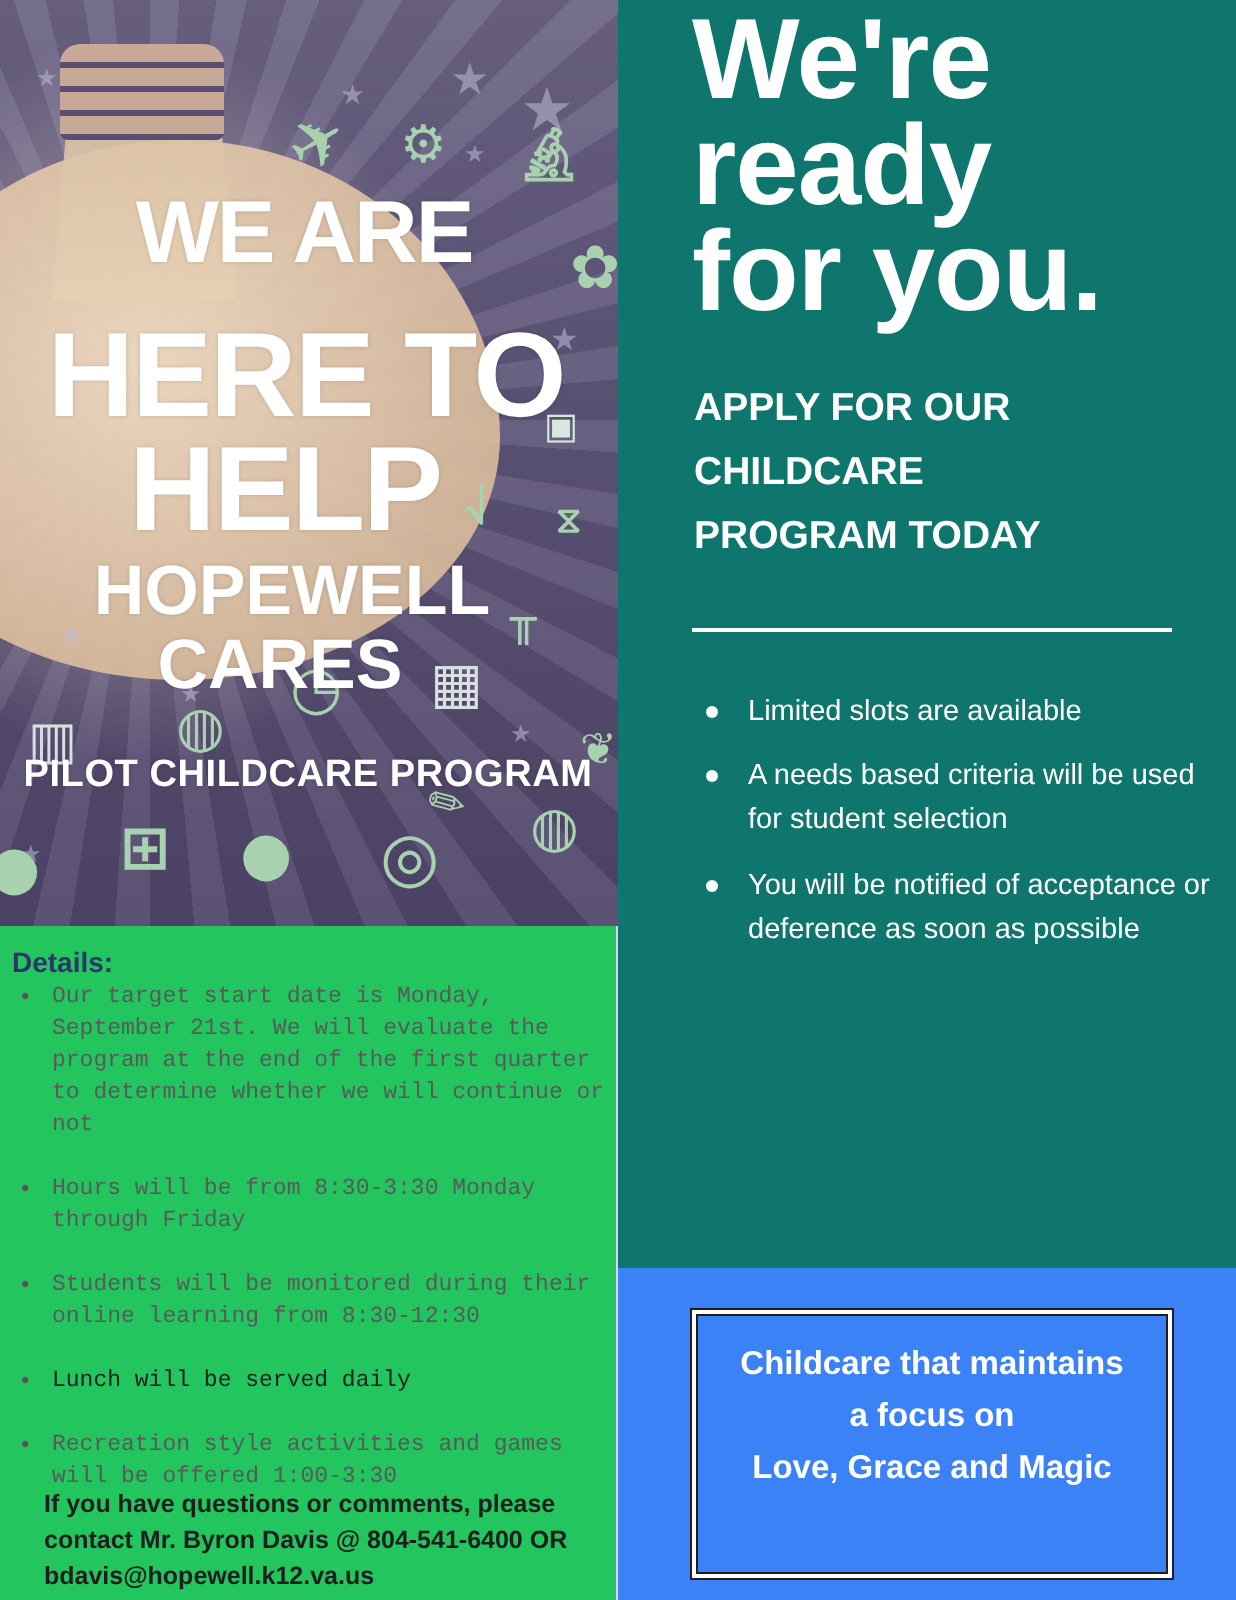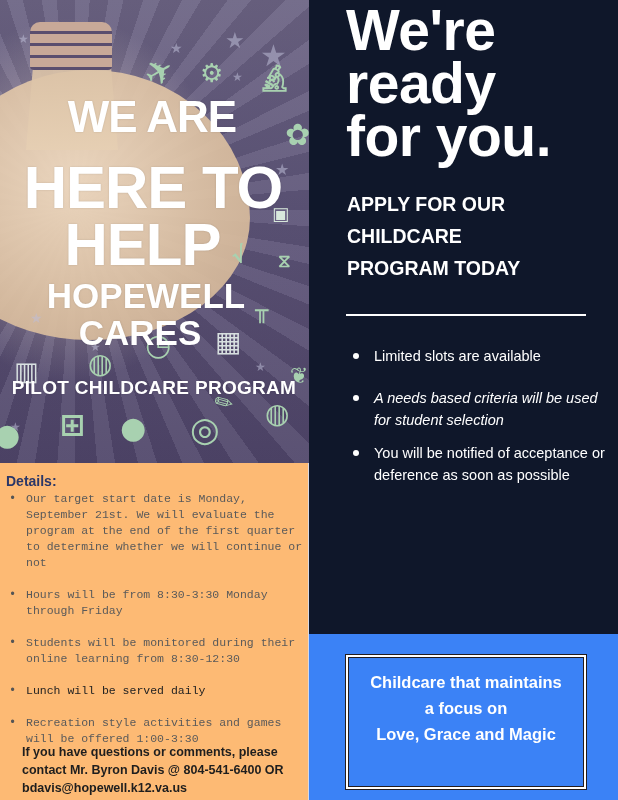--- a/index.html
+++ b/index.html
@@ -47,21 +47,21 @@
     .t1 { top: 92px; font-size: 44px; left: 12px; width: 280px; }
     .t2 { top: 153px; font-size: 60px; left: 8px; width: 290px; text-align: center; }
     .t3 { top: 210px; font-size: 60px; left: 10px; width: 265px; }
     .t4 { top: 276px; font-size: 35px; left: 6px; width: 280px; letter-spacing: 0; }
     .t5 { top: 313px; font-size: 35px; left: 0px; width: 280px; letter-spacing: 0; }
     .t6 { top: 377px; font-size: 19px; left: 4px; width: 300px; letter-spacing: 0.3px; }
 
     
     .details {
       position: absolute; left: 0; top: 463px; width: 309px; height: 337px;
-      background: #fdba74; border-right: 1px solid #d8d8e2;
+      background: #22c55e; border-right: 1px solid #d8d8e2;
     }
     .details-heading {
       position: absolute; left: 6px; top: 10px;
       font-size: 14px; font-weight: bold; color: #2a3768;
     }
     .details-list { position: absolute; left: 8px; top: 28px; width: 296px; list-style: none; font-family: Liberation Mono, monospace; }
     .details-list li {
       position: relative; padding-left: 18px; font-size: 11.5px; line-height: 16px; color: #5a5a5a;
     }
     .details-list li::before {
@@ -74,42 +74,42 @@
     .d4 { margin-top: 16px; }
     .d5 { margin-top: 16px; }
     .contact {
       position: absolute; left: 22px; top: 280px; width: 280px;
       font-size: 12.5px; line-height: 18px; font-weight: bold; color: #1e1e1e;
     }
 
     
     .blue {
       position: absolute; left: 309px; top: 0; width: 309px; height: 634px;
-      background: #0f172a;
+      background: #0f766e;
     }
     .ready {
       position: absolute; left: 37px; top: 4px; width: 260px;
       color: #ffffff; font-weight: bold; font-size: 57px; line-height: 53px; letter-spacing: -0.5px;
     }
     .apply {
       position: absolute; left: 38px; top: 188px; width: 260px;
       color: #ffffff; font-weight: bold; font-size: 19.5px; line-height: 32px;
     }
     .rule {
       position: absolute; left: 37px; top: 314px; width: 240px; height: 2px; background: #ffffff;
     }
     .blue-list { position: absolute; left: 38px; top: 345px; width: 262px; list-style: none; }
     .blue-list li {
       position: relative; padding-left: 27px; color: #ffffff; font-size: 14.5px; line-height: 22px;
     }
     .blue-list li::before {
       content: ""; position: absolute; left: 6px; top: 8px; width: 6px; height: 6px; border-radius: 50%; background: #ffffff;
     }
     .b2 { margin-top: 20px; }
-    .b3 { margin-top: 20px; font-style: italic; }
+    .b3 { margin-top: 10px; }
     .b4 { margin-top: 11px; }
 
     
     .footer {
       position: absolute; left: 309px; top: 634px; width: 347px; height: 166px;
       background: #3b82f6;
     }
     .footer-box {
       position: absolute; left: 37px; top: 21px; width: 240px; height: 134px;
       border: 2px solid #ffffff; outline: 1px solid #231c1e;

